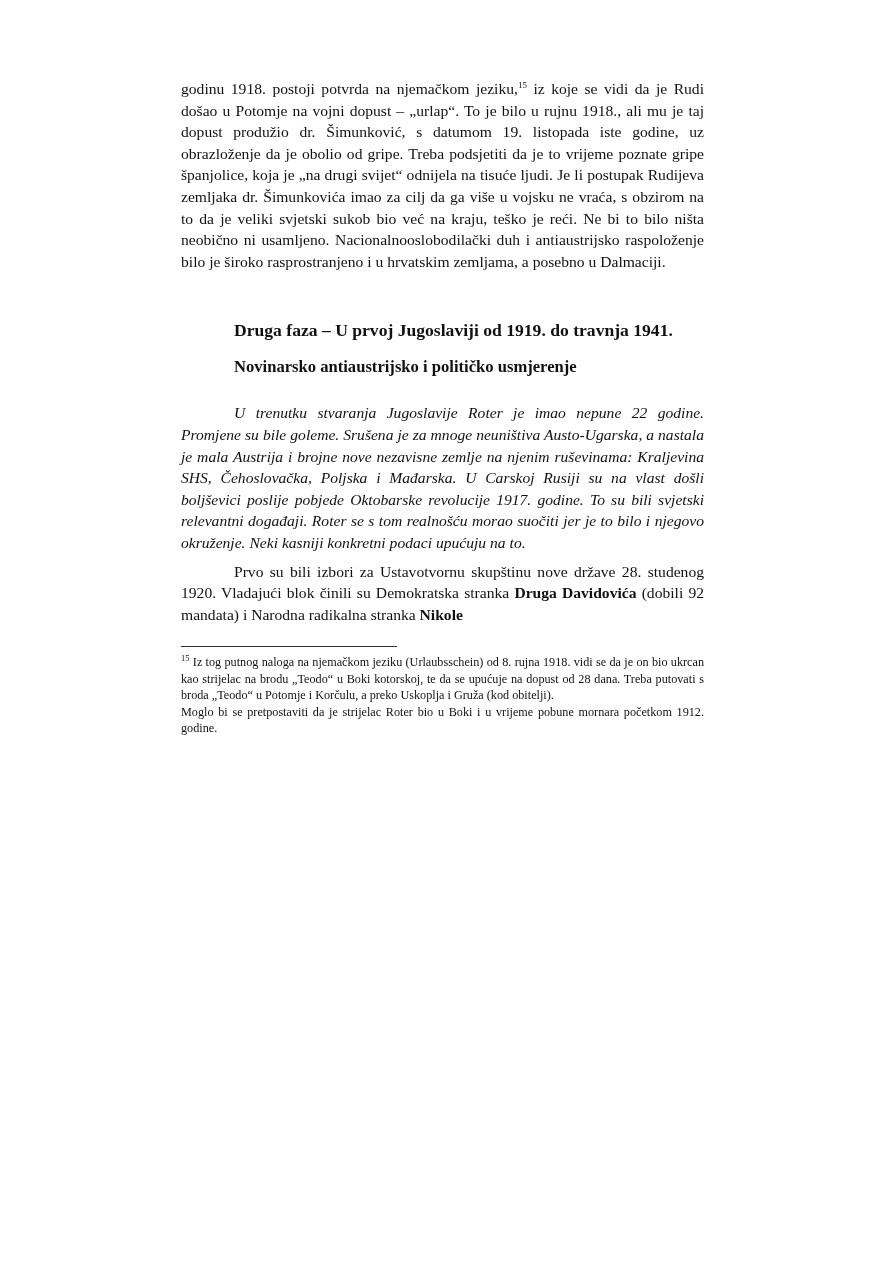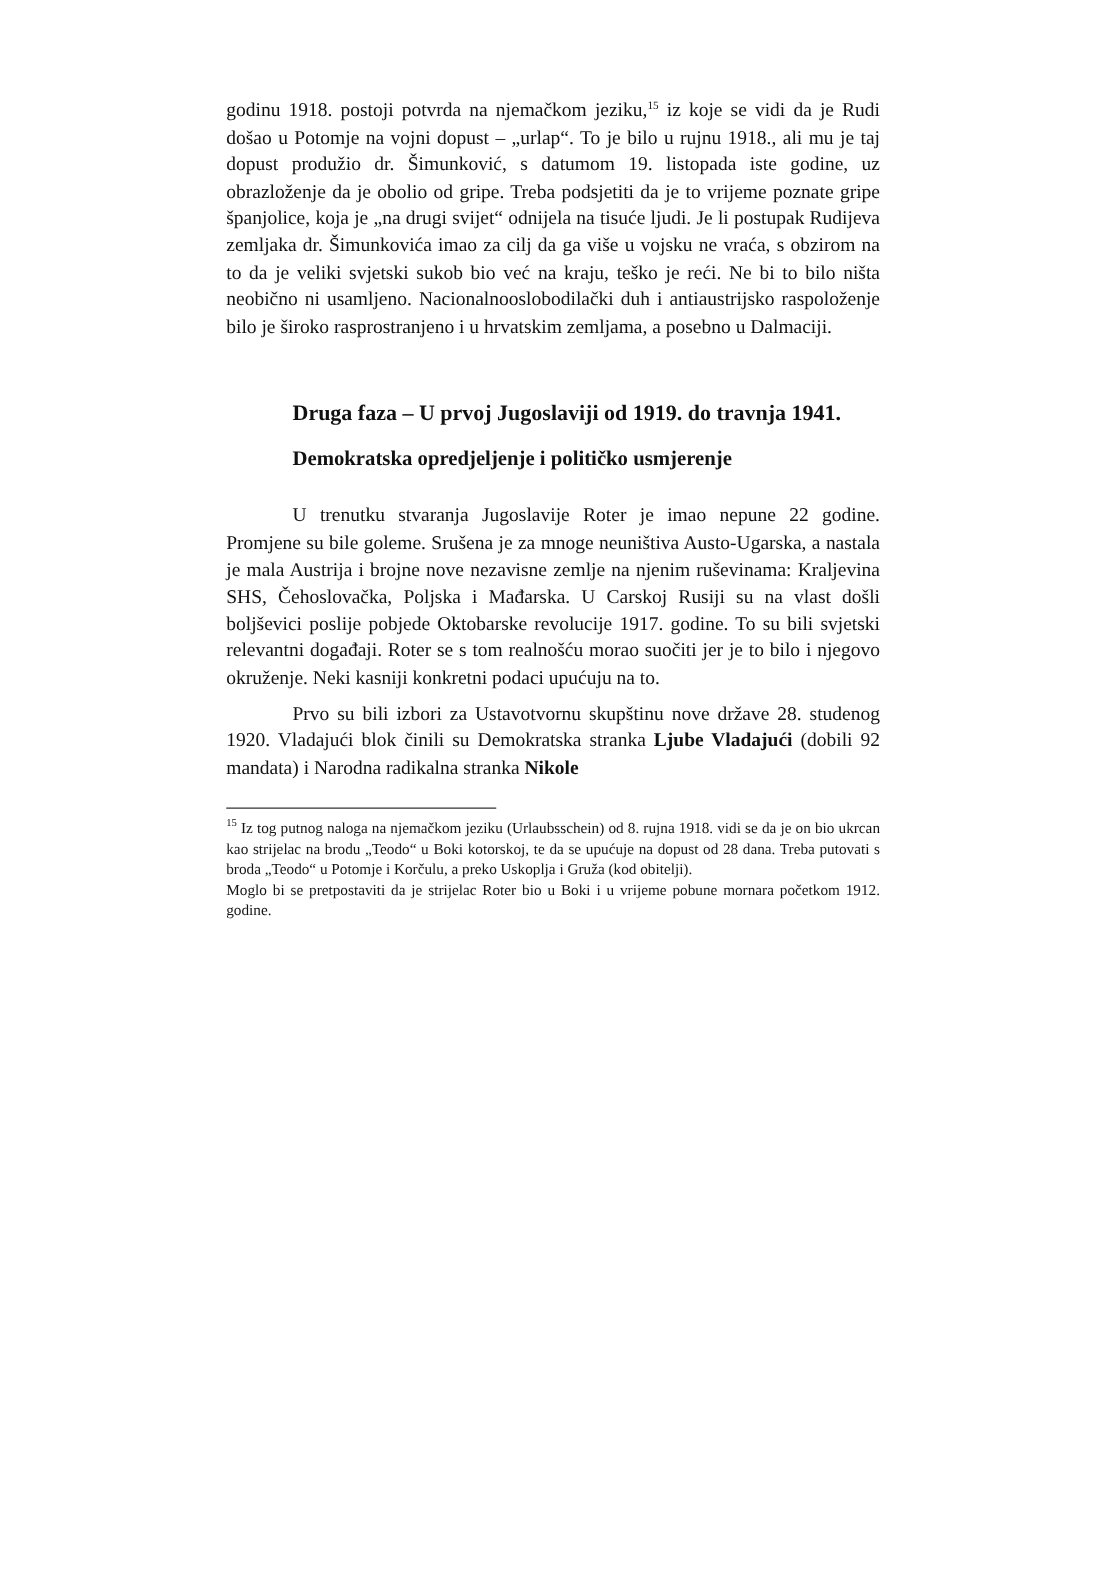--- a/index.html
+++ b/index.html
@@ -7,42 +7,42 @@
     .page { position: absolute; left: 181px; top: 52px; width: 523px; font-family: "Liberation Serif", "DejaVu Serif", serif; }
     .running-head { display: flex; align-items: baseline; font-size: 15px; height: 21px; border-bottom: 1px solid #333; }
     .running-head .pgnum { width: 53px; }
     .running-head .title { letter-spacing: 0.2px; }
     .body-text { font-size: 15.6px; line-height: 21.6px; text-align: justify; margin: 0; }
     .p1 { margin-top: 26px; }
     .indent { text-indent: 53px; }
     sup { font-size: 9px; line-height: 0; vertical-align: super; }
     .h2 { font-weight: bold; font-size: 17.6px; line-height: 25px; margin: 46px 0 0 0; text-indent: 53px; text-align: justify; font-family: Liberation Serif, serif; }
     .h3 { font-weight: bold; font-size: 16.6px; line-height: 22px; margin: 13px 0 0 53px; }
-    .p2 { margin-top: 24px; }
+    .p2 { margin-top: 24px; font-style: italic; }
     .p3 { margin-top: 7px; }
     .fn-rule { width: 216px; border-top: 1px solid #333; margin-top: 21px; }
     .footnotes { margin-top: 7px; font-size: 12.2px; line-height: 16.5px; text-align: justify; }
     .footnotes p { margin: 0; }
     .fnmark { font-size: 8.5px; vertical-align: super; line-height: 0; }
     b { font-weight: bold; }
   </style>
 </head>
 <body>
 
 <div class="page">
 
   <p class="body-text p1"><span>godinu 1918. postoji potvrda na njemačkom jeziku,</span><sup>15</sup><span> iz koje se vidi da je Rudi došao u Potomje na vojni dopust – „urlap“. To je bilo u rujnu 1918., ali mu je taj dopust produžio dr. Šimunković, s datumom 19. listopada iste godine, uz obrazloženje da je obolio od gripe. Treba podsjetiti da je to vrijeme poznate gripe španjolice, koja je „na drugi svijet“ odnijela na tisuće ljudi. Je li postupak Rudijeva zemljaka dr. Šimunkovića imao za cilj da ga više u vojsku ne vraća, s obzirom na to da je veliki svjetski sukob bio već na kraju, teško je reći. Ne bi to bilo ništa neobično ni usamljeno. Nacionalnooslobodilački duh i antiaustrijsko raspoloženje bilo je široko rasprostranjeno i u hrvatskim zemljama, a posebno u Dalmaciji.</span></p>
 
   <h2 class="h2">Druga faza – U prvoj Jugoslaviji od 1919. do travnja 1941.</h2>
 
-  <h3 class="h3">Demokratska opredjeljenje i političko usmjerenje</h3>
+  <h3 class="h3">Novinarsko antiaustrijsko i političko usmjerenje</h3>
 
   <p class="body-text indent p2">U trenutku stvaranja Jugoslavije Roter je imao nepune 22 godine. Promjene su bile goleme. Srušena je za mnoge neuništiva Austo-Ugarska, a nastala je mala Austrija i brojne nove nezavisne zemlje na njenim ruševinama: Kraljevina SHS, Čehoslovačka, Poljska i Mađarska. U Carskoj Rusiji su na vlast došli boljševici poslije pobjede Oktobarske revolucije 1917. godine. To su bili svjetski relevantni događaji. Roter se s tom realnošću morao suočiti jer je to bilo i njegovo okruženje. Neki kasniji konkretni podaci upućuju na to.</p>
 
-  <p class="body-text indent p3"><span>Prvo su bili izbori za Ustavotvornu skupštinu nove države 28. studenog 1920. Vladajući blok činili su Demokratska stranka </span><b>Ljube Vladajući</b><span> (dobili 92 mandata) i Narodna radikalna stranka </span><b>Nikole</b></p>
+  <p class="body-text indent p3"><span>Prvo su bili izbori za Ustavotvornu skupštinu nove države 28. studenog 1920. Vladajući blok činili su Demokratska stranka </span><b>Druga Davidovića</b><span> (dobili 92 mandata) i Narodna radikalna stranka </span><b>Nikole</b></p>
 
   <div class="fn-rule"></div>
 
   <div class="footnotes">
     <p><span class="fnmark">15</span><span> Iz tog putnog naloga na njemačkom jeziku (Urlaubsschein) od 8. rujna 1918. vidi se da je on bio ukrcan kao strijelac na brodu „Teodo“ u Boki kotorskoj, te da se upućuje na dopust od 28 dana. Treba putovati s broda „Teodo“ u Potomje i Korčulu, a preko Uskoplja i Gruža (kod obitelji).</span></p>
     <p>Moglo bi se pretpostaviti da je strijelac Roter bio u Boki i u vrijeme pobune mornara početkom 1912. godine.</p>
   </div>
 </div>
 
 </body></html>

